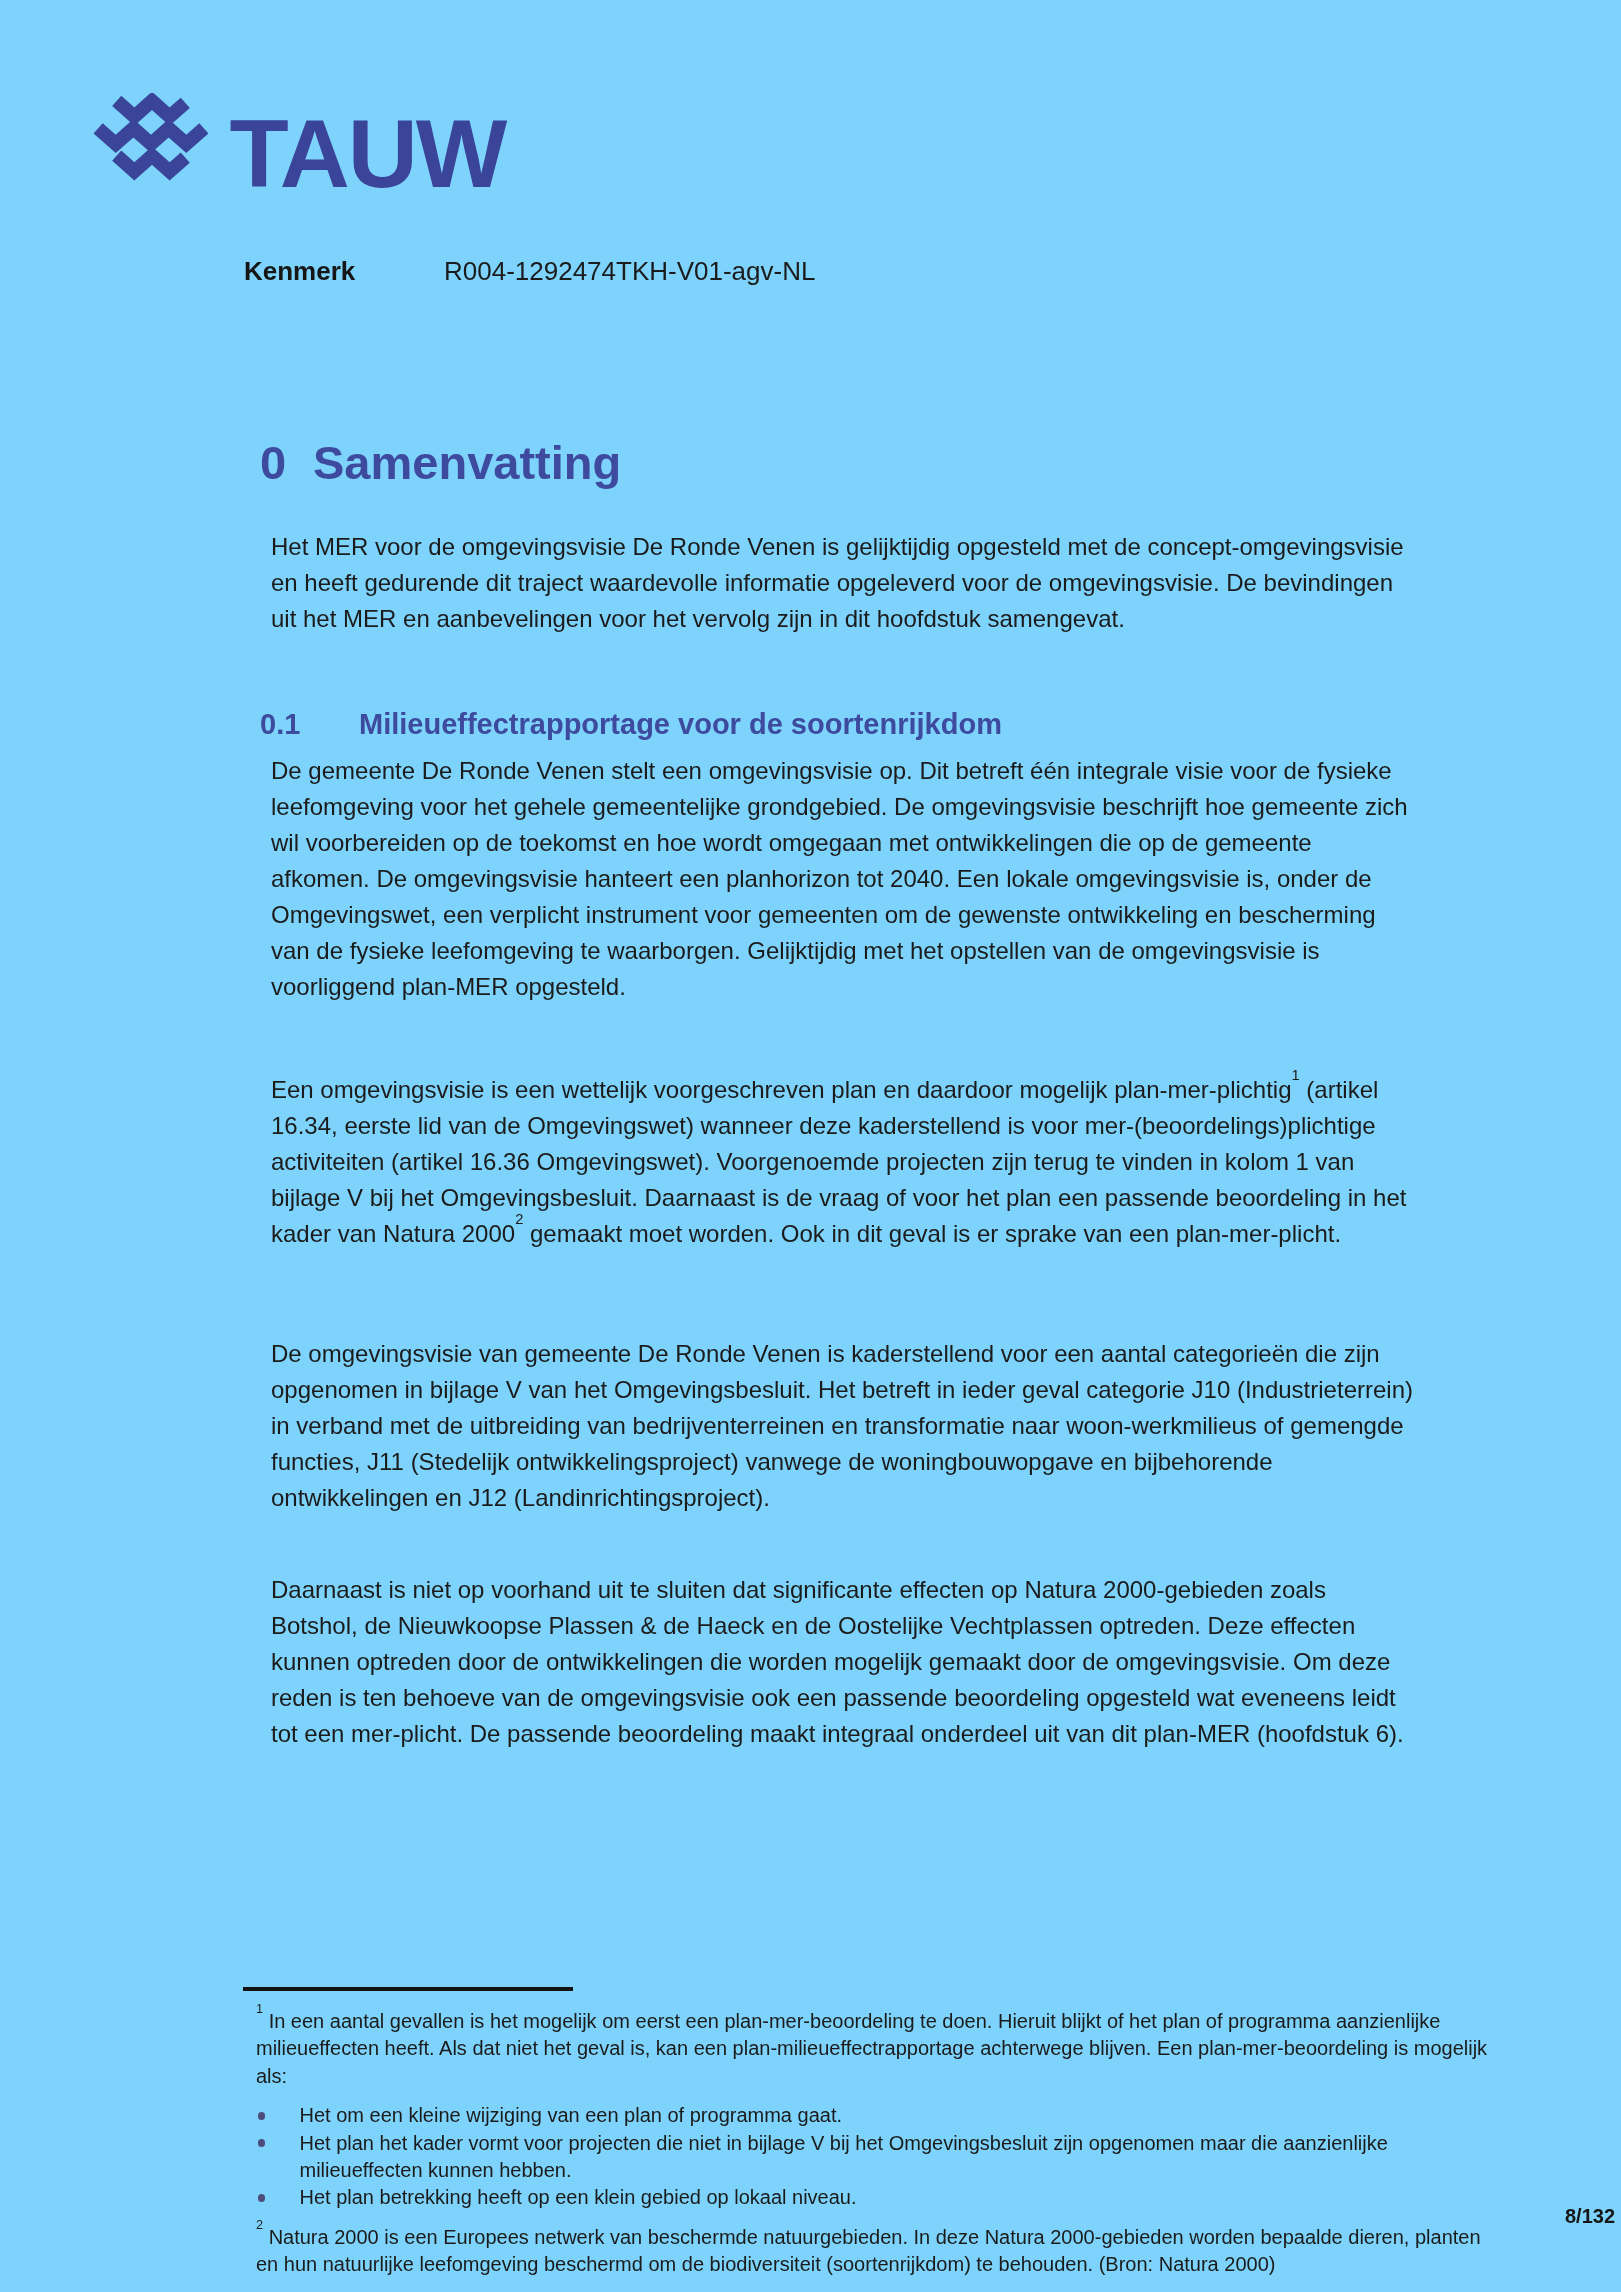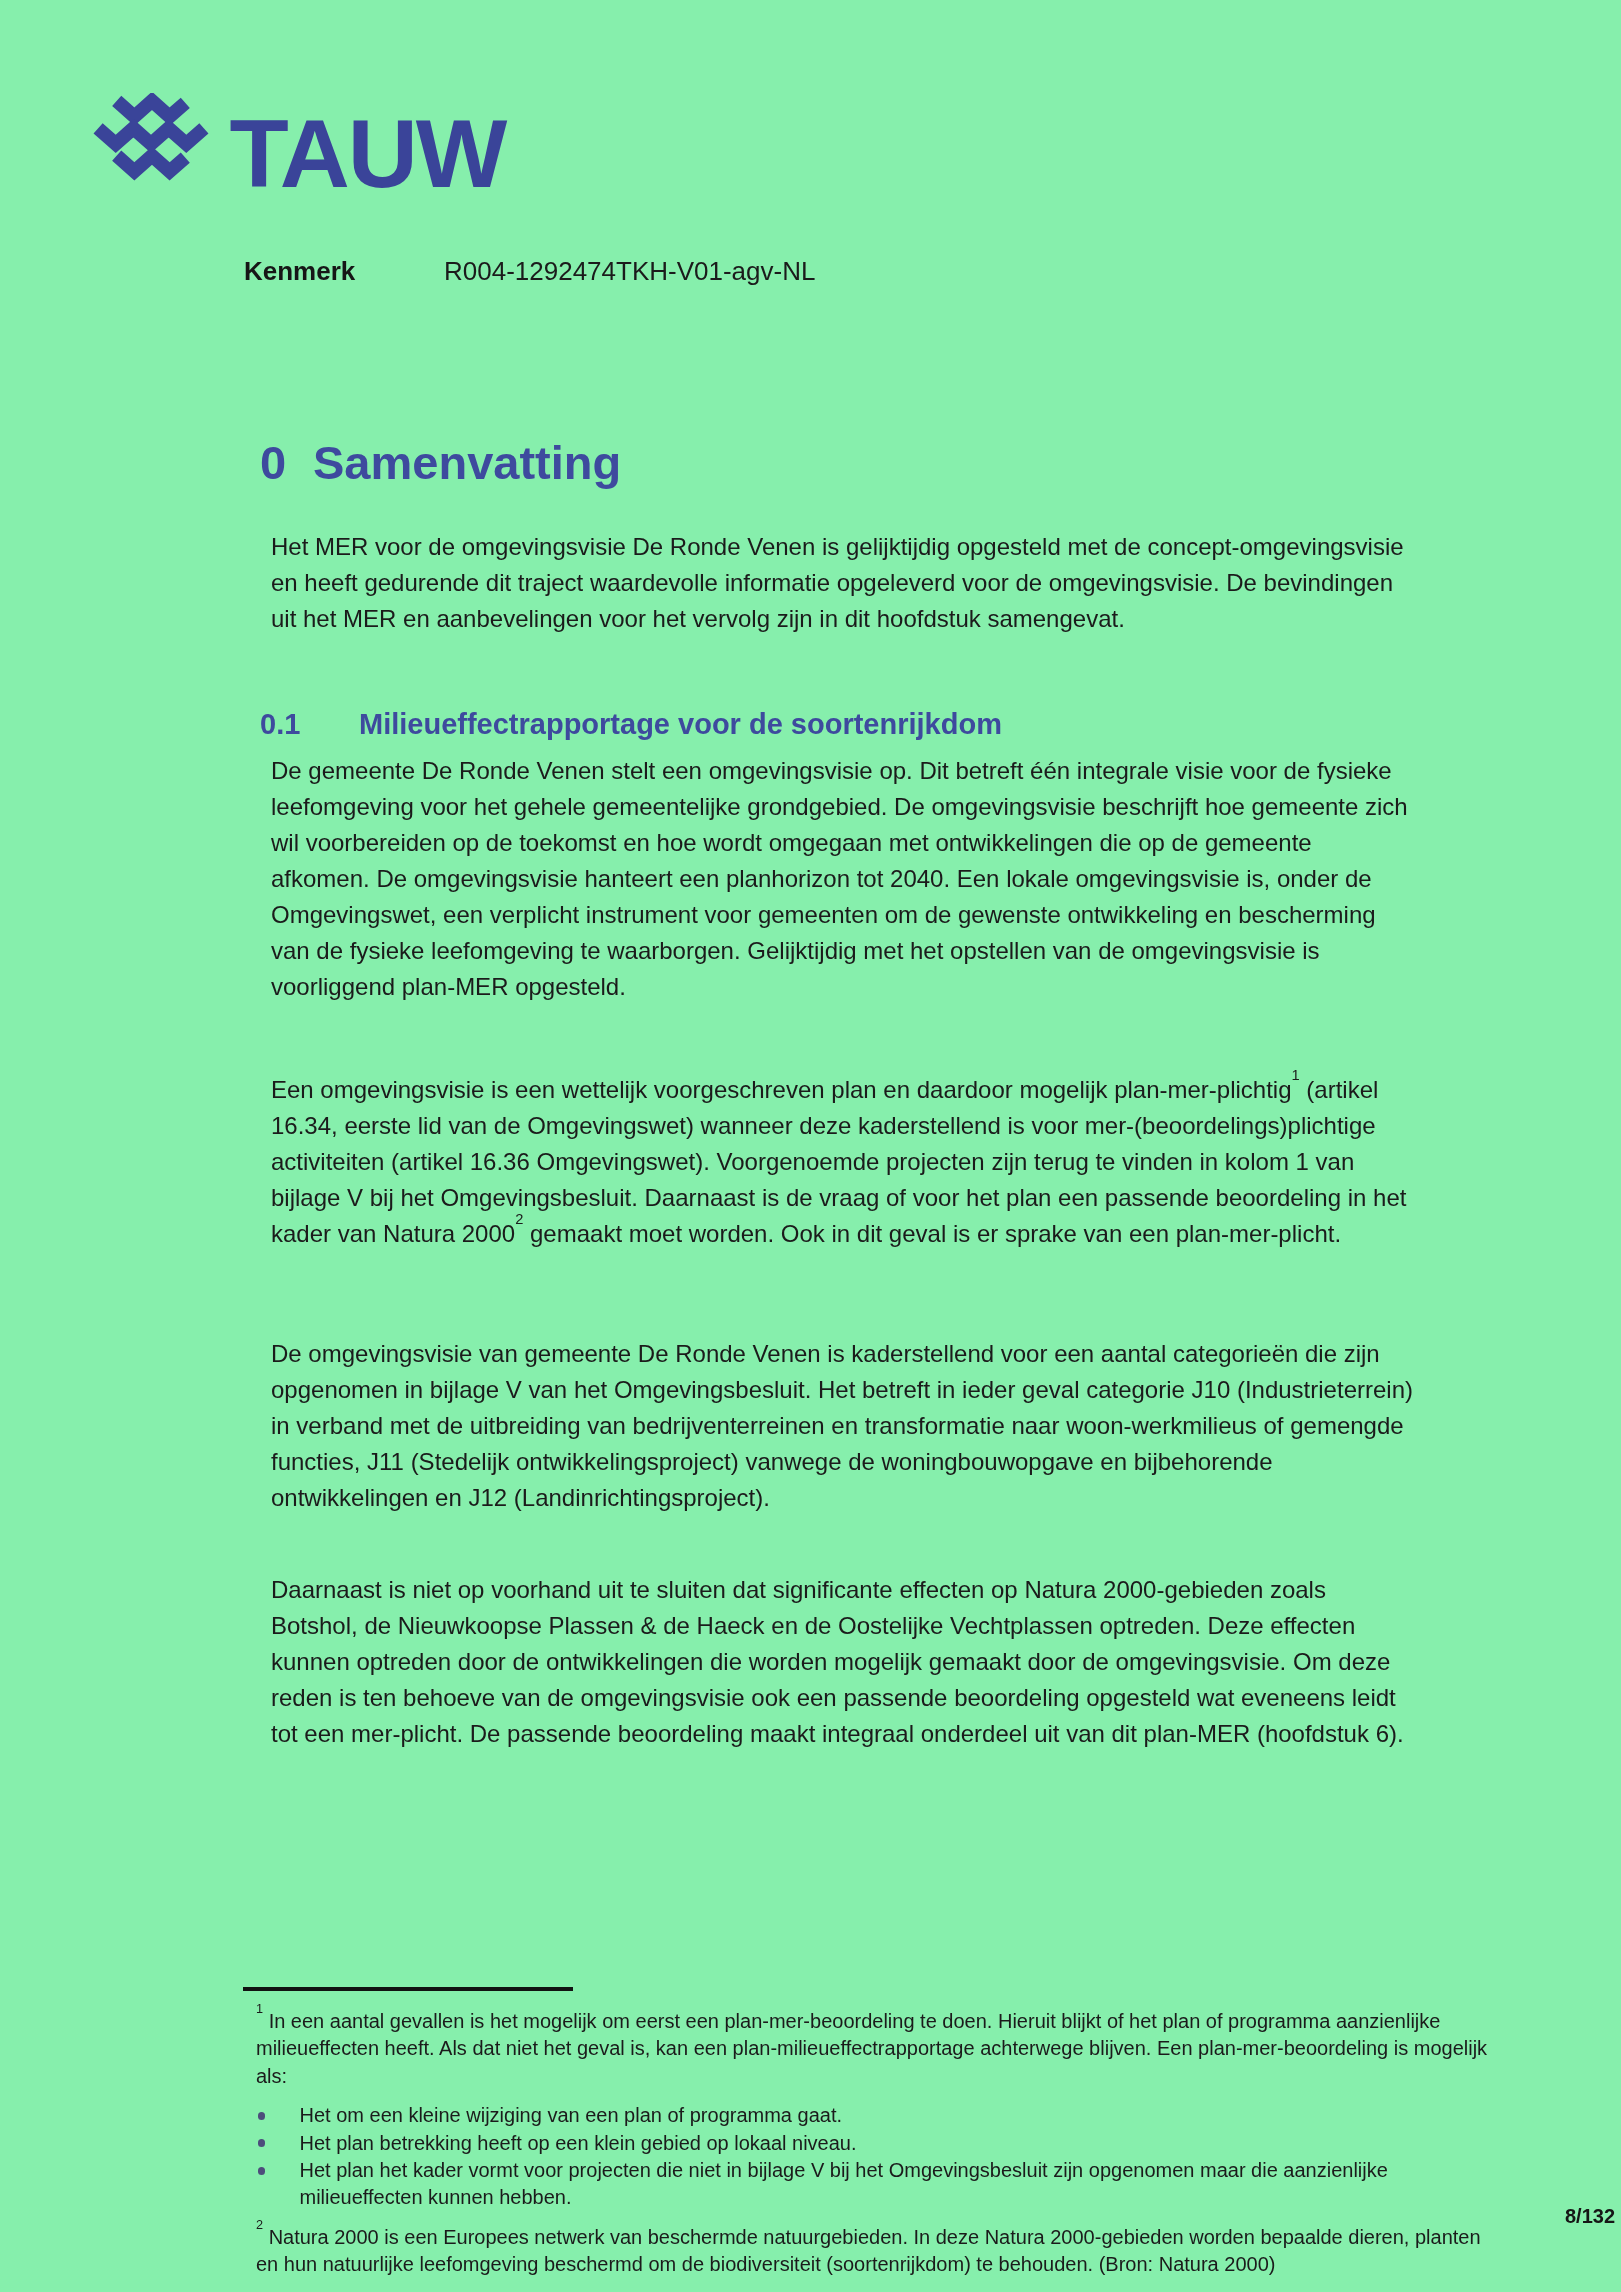--- a/index.html
+++ b/index.html
@@ -1,21 +1,21 @@
 <!DOCTYPE html>
 <html lang="nl"><head>
 <meta charset="utf-8">
 <title>TAUW rapport – Samenvatting</title>
 <style>
   html, body { margin:0; padding:0; background:#ffffff; }
   .page {
     position: relative;
     width: 1621px;
     height: 2293px;
-    background: #86efac;
+    background: #7dd3fc;
     font-family: "Liberation Sans", "DejaVu Sans", sans-serif;
     color: #1b1b1b;
     overflow: hidden;
   }
 
   
   .logo { position: absolute; left: 90px; top: 93px; display: flex; align-items: flex-start; }
   .logo svg { display: block; }
   .logo-text {
     font-weight: bold;
@@ -132,25 +132,25 @@
 
   <div class="footnotes">
     <p><sup>1</sup> <span>In een aantal gevallen is het mogelijk om eerst een plan-mer-beoordeling te doen. Hieruit blijkt of het plan of programma aanzienlijke milieueffecten heeft. Als dat niet het geval is, kan een plan-milieueffectrapportage achterwege blijven. Een plan-mer-beoordeling is mogelijk als:</span></p>
     <ul class="fn-bullets">
       <li>
         <span class="dot"></span>
         <span class="b-text">Het om een kleine wijziging van een plan of programma gaat.</span>
       </li>
       <li>
         <span class="dot"></span>
-        <span class="b-text">Het plan betrekking heeft op een klein gebied op lokaal niveau.</span>
+        <span class="b-text">Het plan het kader vormt voor projecten die niet in bijlage V bij het Omgevingsbesluit zijn opgenomen maar die aanzienlijke milieueffecten kunnen hebben.</span>
       </li>
       <li>
         <span class="dot"></span>
-        <span class="b-text">Het plan het kader vormt voor projecten die niet in bijlage V bij het Omgevingsbesluit zijn opgenomen maar die aanzienlijke milieueffecten kunnen hebben.</span>
+        <span class="b-text">Het plan betrekking heeft op een klein gebied op lokaal niveau.</span>
       </li>
     </ul>
     <p><sup>2</sup> <span>Natura 2000 is een Europees netwerk van beschermde natuurgebieden. In deze Natura 2000-gebieden worden bepaalde dieren, planten en hun natuurlijke leefomgeving beschermd om de biodiversiteit (soortenrijkdom) te behouden. (Bron: Natura 2000)</span></p>
   </div>
 
   <div class="page-number">8/132</div>
 
 </div>
 
 

